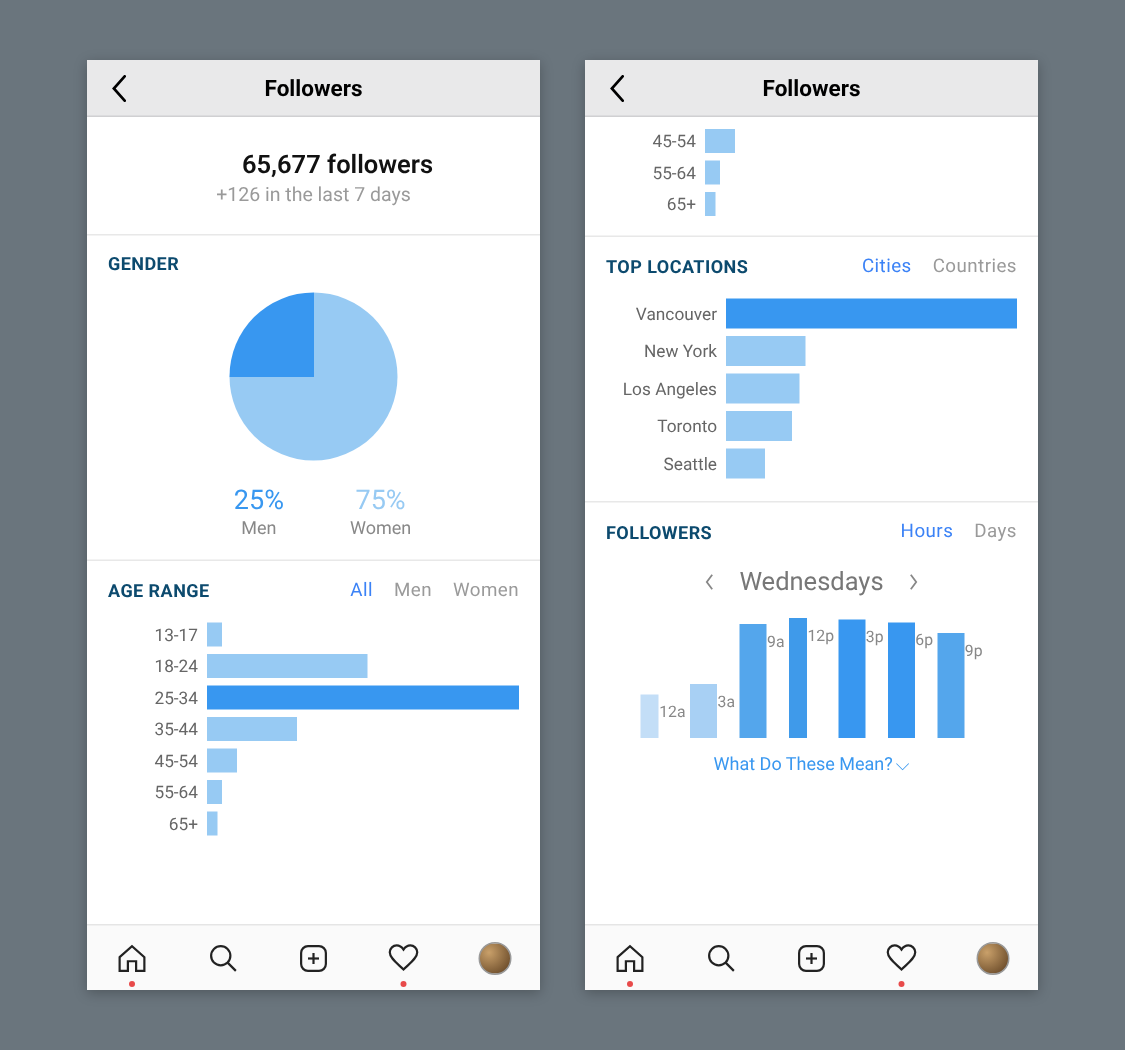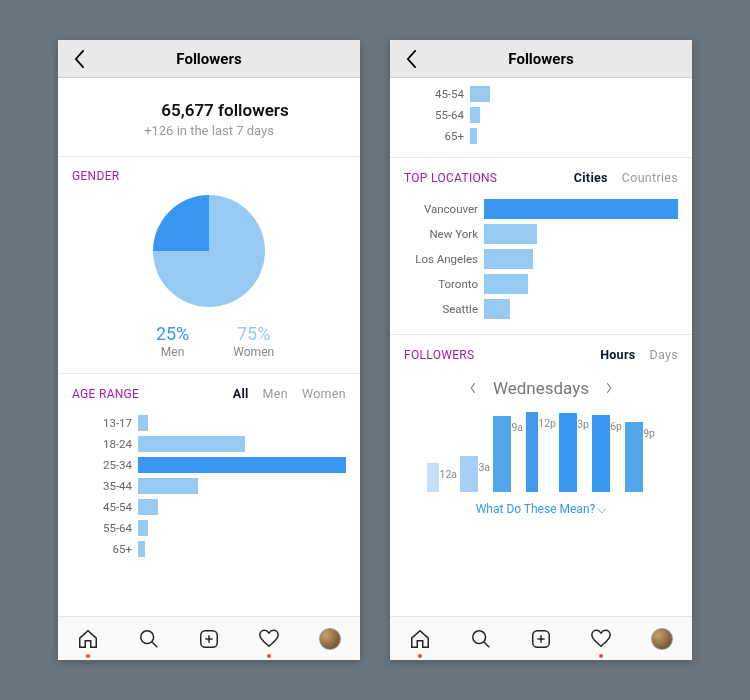--- a/index.html
+++ b/index.html
@@ -50,23 +50,23 @@
   .summary-sub { font-size: 13px; color: #9a9a9a; margin-top: 3px; }
   .divider { height: 1px; background: #e8e8e8; }
   .section-head {
     display: flex;
     align-items: center;
     justify-content: space-between;
     padding: 12px 14px 6px;
     font-size: 12px;
     letter-spacing: .3px;
   }
-  .section-title { color: #a21caf; font-weight: 400; }
+  .section-title { color: #0c4a6e; font-weight: 700; }
   .tabs { display: flex; gap: 14px; font-size: 12.5px; }
-  .tab.active { color: #0f172a; font-weight: 700; }
+  .tab.active { color: #3b82f6; font-weight: 400; }
   .tab.inactive { color: #9a9a9a; }
   
   .pie-wrap { display: flex; flex-direction: column; align-items: center; padding: 6px 0 14px; }
   .pie {
     width: 112px;
     height: 112px;
     border-radius: 50%;
     background: conic-gradient(#3897f0 0deg calc(var(--men)*1deg), #97caf3 calc(var(--men)*1deg) 360deg);
     transform: rotate(-90deg);
   }

